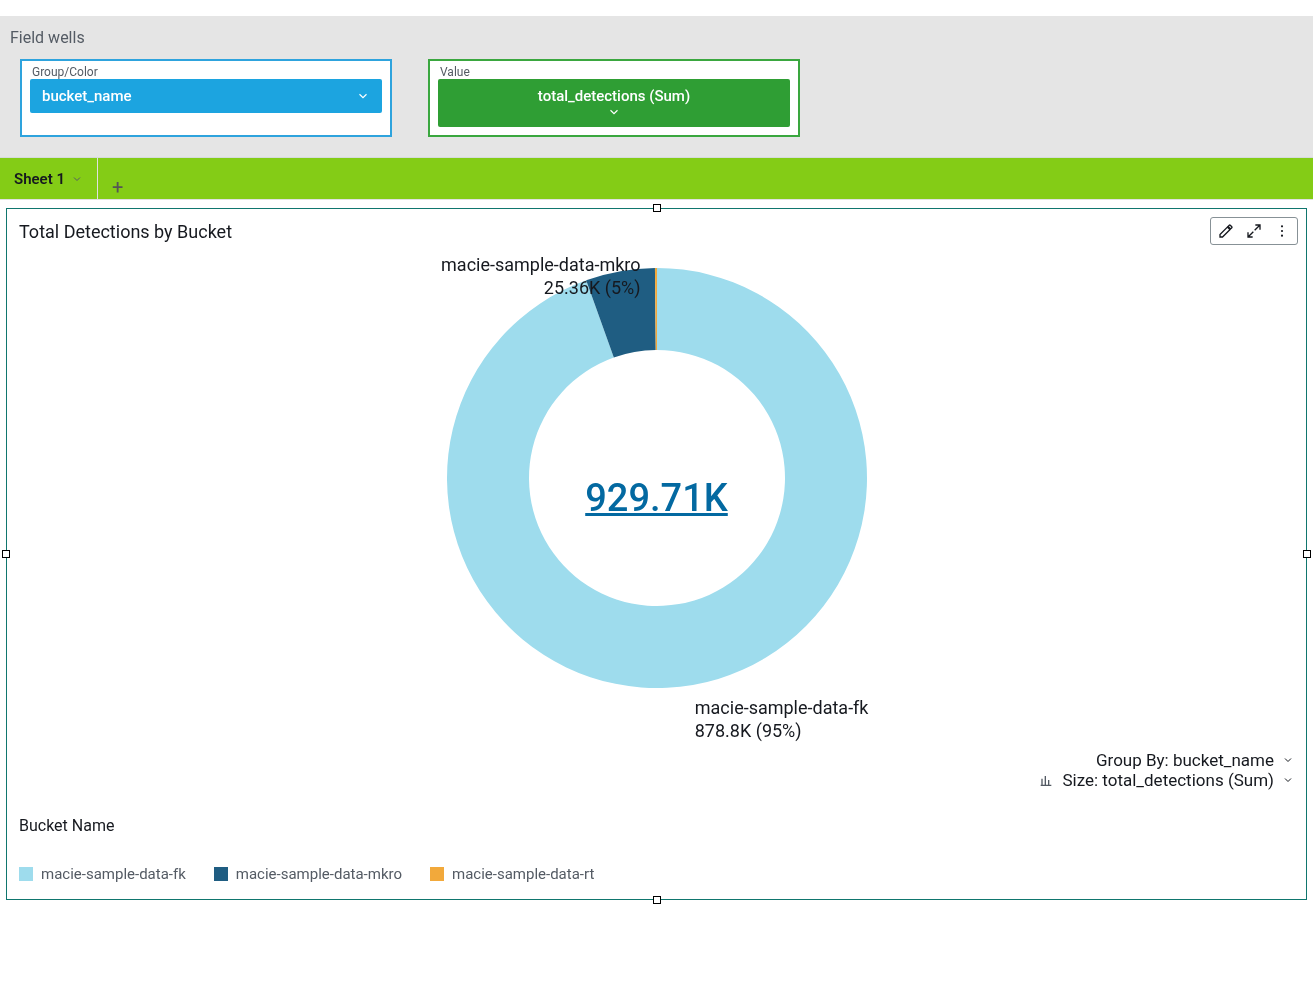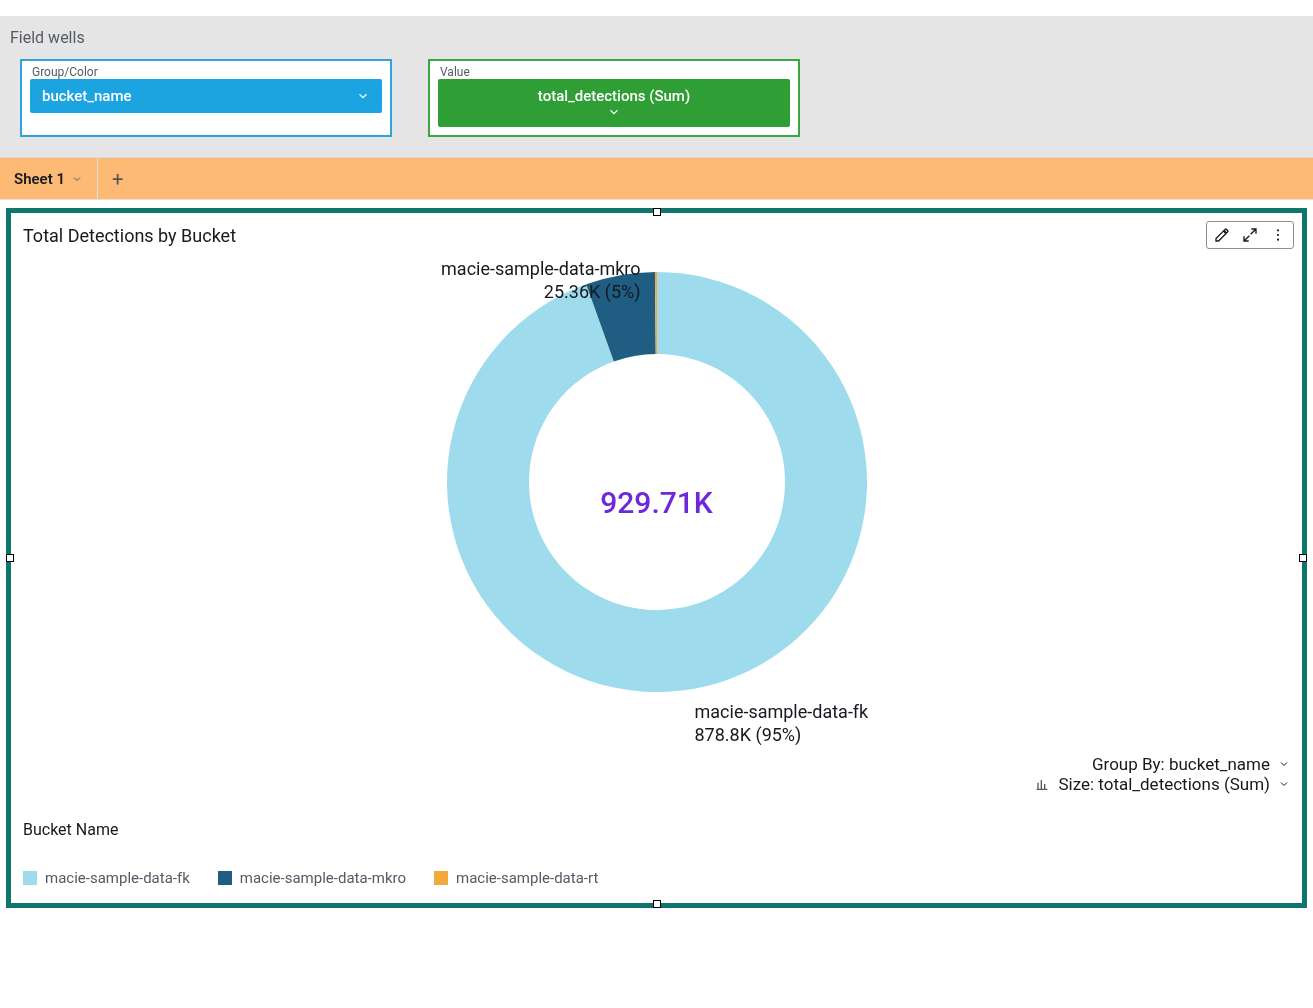--- a/index.html
+++ b/index.html
@@ -8,36 +8,36 @@
   .field-wells-title { color: #545b64; font-size: 16px; margin-bottom: 12px; padding-left: 0; }
   .wells-row { display: flex; gap: 36px; padding-left: 10px; }
   .well { position: relative; padding: 18px 8px 8px 8px; border-radius: 0; background: #fff; width: 372px; }
   .well.blue { border: 2px solid #2ea3dd; }
   .well.green { border: 2px solid #3aa73f; }
   .well-label { position: absolute; top: 4px; left: 10px; font-size: 12px; color: #545b64; }
   .well-pill { display: flex; align-items: center; justify-content: space-between; padding: 8px 12px; border-radius: 2px; color: #fff; font-size: 15px; font-weight: 500; cursor: pointer; }
   .well-pill.blue-pill { background: #1ca4e0; gap: 6px; }
   .well-pill.green-pill { background: #2f9e34; flex-direction: column; }
   .chevron-down { width: 14px; height: 14px; }
-  .sheet-bar { display: flex; align-items: center; height: 42px; border-bottom: 1px solid #e0e0e0; background: #fdba74; }
+  .sheet-bar { display: flex; align-items: flex-end; height: 42px; border-bottom: 1px solid #e0e0e0; background: #84cc16; }
   .sheet-tab { display: flex; align-items: center; gap: 6px; padding: 0 14px; height: 100%; border-right: 1px solid #e0e0e0; font-size: 15px; font-weight: 600; cursor: pointer; }
   .sheet-add { padding: 0 14px; font-size: 20px; color: #555; cursor: pointer; }
   .canvas-wrap { position: relative; padding: 8px 6px 30px 6px; }
-  .chart-card { border: 5px solid #0f766e; position: relative; padding: 12px 12px 16px 12px; }
+  .chart-card { border: 1px solid #0f766e; position: relative; padding: 12px 12px 16px 12px; }
   .selection-handle { position: absolute; width: 8px; height: 8px; background: #fff; border: 1px solid #000; }
   .sh-top { top: -5px; left: 50%; transform: translateX(-50%); }
   .sh-bottom { bottom: -5px; left: 50%; transform: translateX(-50%); }
   .sh-left { left: -5px; top: 50%; transform: translateY(-50%); }
   .sh-right { right: -5px; top: 50%; transform: translateY(-50%); }
   .chart-title { font-size: 18px; font-weight: 400; color: #16191f; margin-bottom: 6px; }
   .actions { position: absolute; top: 8px; right: 8px; display: flex; align-items: center; border: 1px solid #879196; border-radius: 3px; background: #fff; padding: 4px 6px; gap: 10px; }
   .action-icon { width: 18px; height: 18px; cursor: pointer; display: flex; align-items: center; justify-content: center; }
   .donut-area { position: relative; width: 100%; height: 500px; }
   .donut-svg { display: block; margin: 0 auto; }
-  .center-label { position: absolute; top: 50%; left: 50%; transform: translate(-50%, -50%); font-size: 30px; font-weight: 500; color: #6d28d9; }
+  .center-label { position: absolute; top: 50%; left: 50%; transform: translate(-50%, -50%); font-size: 38px; font-weight: 500; color: #0369a1; text-decoration: underline; }
   .callout { position: absolute; font-size: 18px; color: #16191f; text-align: center; line-height: 1.25; }
   .group-size { text-align: right; font-size: 17px; color: #16191f; margin-top: 2px; }
   .group-size-row { display: inline-flex; align-items: center; gap: 8px; cursor: pointer; }
   .legend-title { font-size: 16px; color: #16191f; margin-top: 24px; margin-bottom: 30px; }
   .legend-row { display: flex; gap: 28px; }
   .legend-item { display: flex; align-items: center; gap: 8px; font-size: 15px; color: #545b64; cursor: pointer; }
   .legend-swatch { width: 14px; height: 14px; display: inline-block; }
 </style>
 </head>
 <body>

